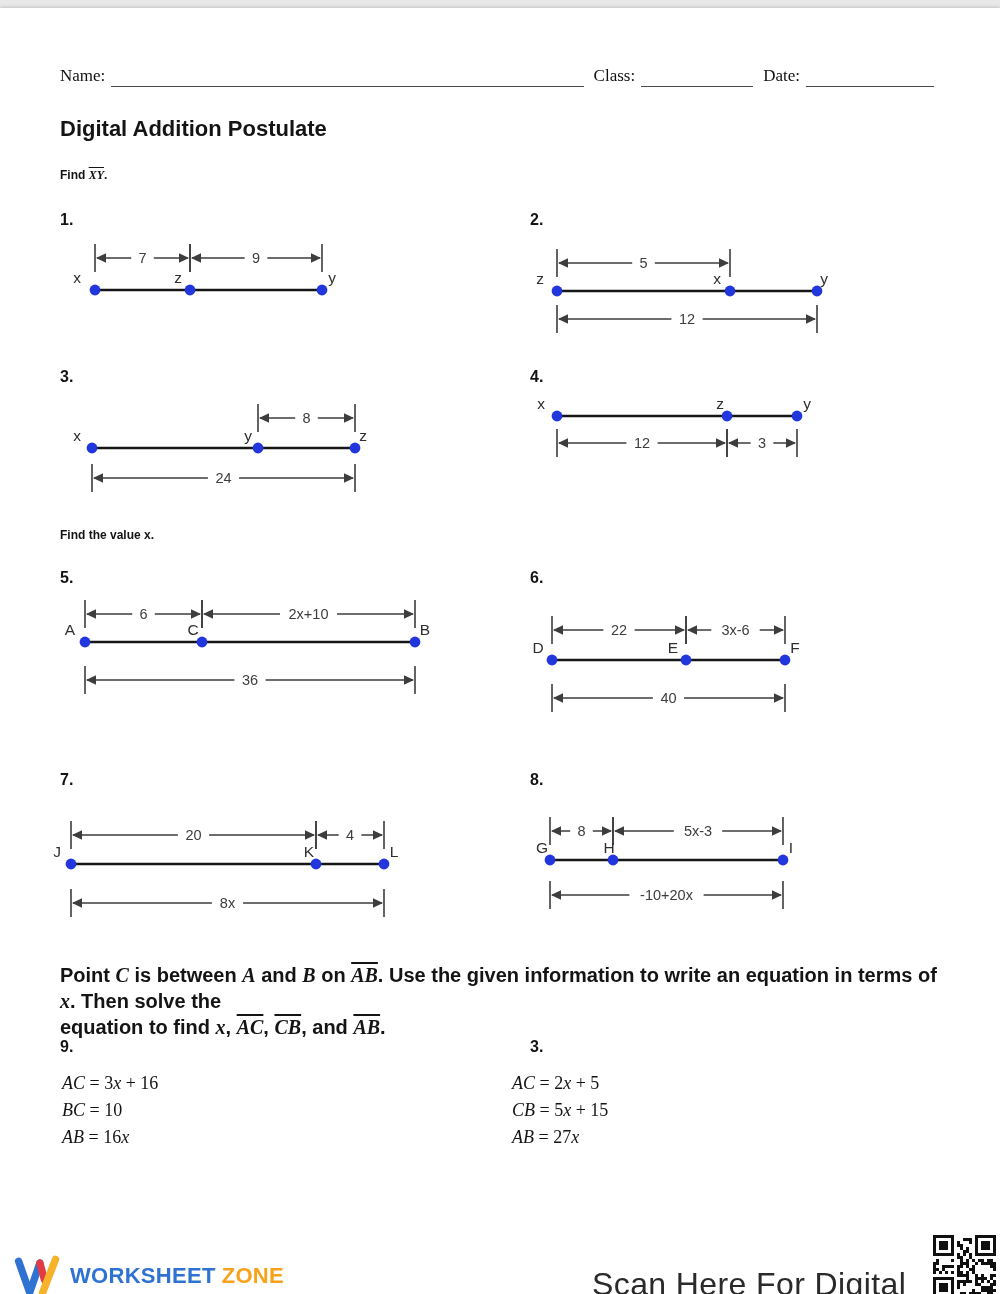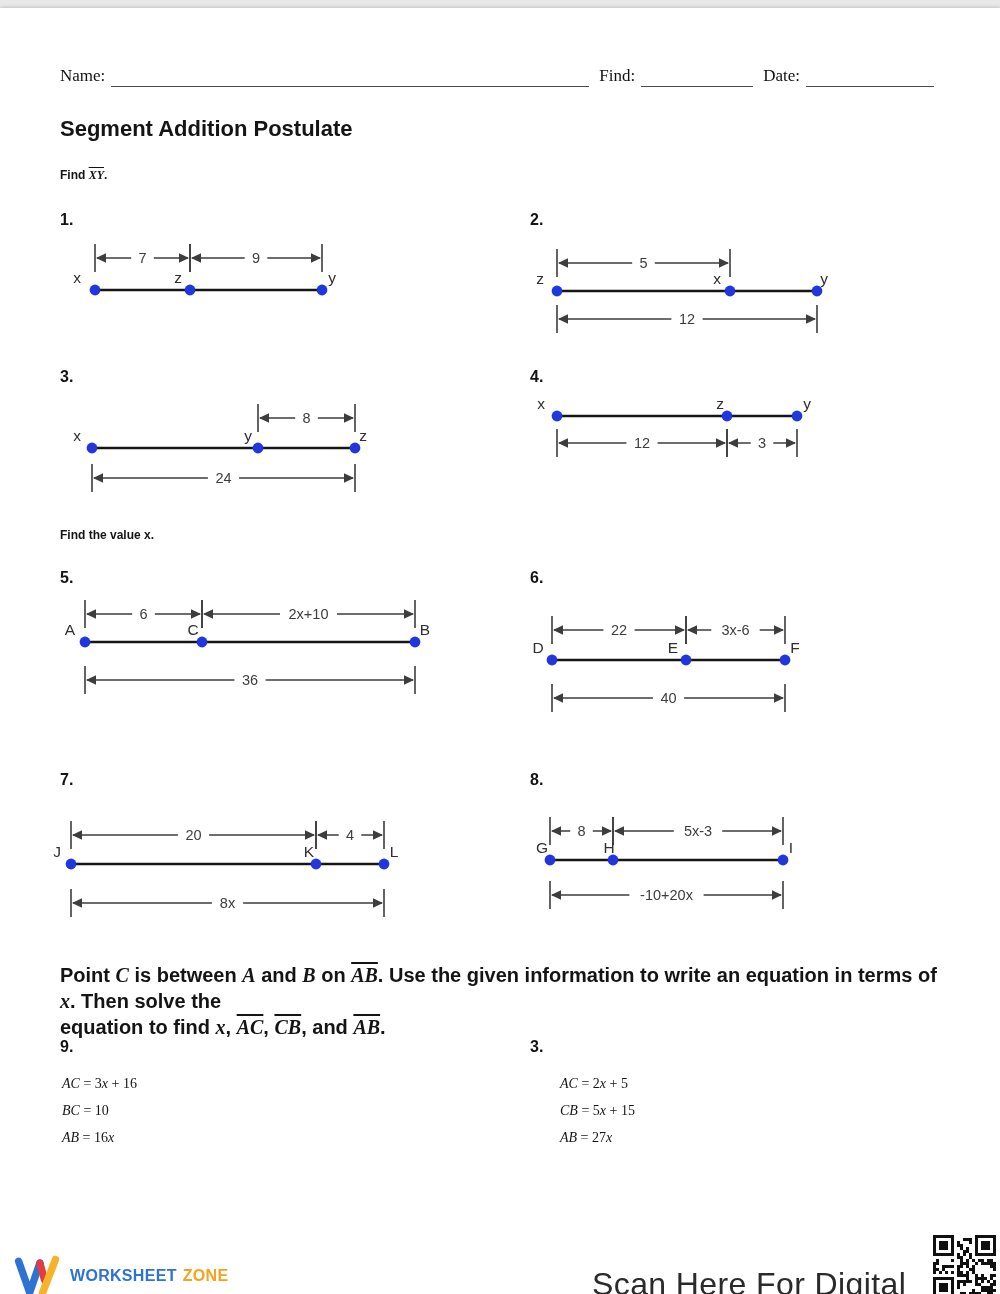--- a/index.html
+++ b/index.html
@@ -19,42 +19,42 @@
   
   .title{position:absolute;left:60px;top:108px;font-size:22px;font-weight:bold;color:#141414;}
   .sechead{position:absolute;font-weight:bold;font-size:12px;color:#141414;}
   .mi{font-family:"Liberation Serif",serif;font-style:italic;}
   .ol{text-decoration:overline;}
   .pnum{position:absolute;font-weight:bold;font-size:16px;color:#141414;}
   .diagram{position:absolute;}
   .para{position:absolute;left:60px;top:954px;width:884px;font-weight:bold;
         font-size:20px;line-height:26px;color:#141414;}
   .eqs{position:absolute;top:1062px;font-family:"Liberation Serif",serif;
-       font-size:14px;line-height:27px;color:#141414;}
+       font-size:18px;line-height:27px;color:#141414;}
   
   .brand{position:absolute;left:14px;top:1243px;display:flex;align-items:center;height:50px;}
-  .brand-text{font-size:16px;font-weight:bold;letter-spacing:.3px;margin-left:8px;white-space:nowrap;}
+  .brand-text{font-size:22px;font-weight:bold;letter-spacing:.3px;margin-left:8px;white-space:nowrap;}
   .scan{position:absolute;left:592px;top:1258px;font-size:32px;color:#2a2a2a;letter-spacing:.4px;}
   .qr{position:absolute;left:931px;top:1225px;width:67px;height:67px;}
 </style>
 </head>
 <body>
 
 <div class="page">
 
   <div class="hdr">
     <span class="hlabel">Name:</span>
     <span class="hline name"></span>
-    <span class="hlabel">Find:</span>
+    <span class="hlabel">Class:</span>
     <span class="hline class"></span>
     <span class="hlabel">Date:</span>
     <span class="hline date"></span>
   </div>
 
-  <div class="title">Segment Addition Postulate</div>
+  <div class="title">Digital Addition Postulate</div>
   <div class="sechead" style="left:60px;top:160px;">Find <span class="mi ol">XY</span>.</div>
   <div class="sechead" style="left:60px;top:520px;">Find the value x.</div>
   <div class="para">Point <span class="mi">C</span> is between <span class="mi">A</span> and <span class="mi">B</span> on <span class="mi ol">AB</span>. Use the given information to write an equation in terms of <span class="mi">x</span>. Then solve the<br>equation to find <span class="mi">x</span>, <span class="mi ol">AC</span>, <span class="mi ol">CB</span>, and  <span class="mi ol">AB</span>.</div>
 
   <div id="dyn-layer">
       <div class="pnum" style="left: 60px; top: 203px;">1.</div>
       <div class="diagram" style="left: 60px; top: 232px;"><svg width="420" height="75" viewBox="0 0 420 75">
           <line x1="35" y1="4" x2="35" y2="32" stroke="#3d3d3d" stroke-width="1.6"></line>
           <line x1="130" y1="4" x2="130" y2="32" stroke="#3d3d3d" stroke-width="1.6"></line>
           <line x1="37" y1="18" x2="128" y2="18" stroke="#3d3d3d" stroke-width="1.6"></line>
@@ -269,21 +269,21 @@
           <circle cx="20" cy="50" r="5.4" fill="#2236dd"></circle>
           <text x="12" y="43" text-anchor="middle" font-family="Liberation Sans,sans-serif" font-size="15.5" fill="#2f2f2f">G</text>
           <circle cx="83" cy="50" r="5.4" fill="#2236dd"></circle>
           <text x="79" y="43" text-anchor="middle" font-family="Liberation Sans,sans-serif" font-size="15.5" fill="#2f2f2f">H</text>
           <circle cx="253" cy="50" r="5.4" fill="#2236dd"></circle>
           <text x="261" y="43" text-anchor="middle" font-family="Liberation Sans,sans-serif" font-size="15.5" fill="#2f2f2f">I</text>
         </svg></div>
       <div class="pnum" style="left: 60px; top: 1030px;">9.</div>
       <div class="eqs" style="left: 62px;"><span class="mi">AC</span> = 3<span class="mi">x</span> + 16<br><span class="mi">BC</span> = 10<br><span class="mi">AB</span> = 16<span class="mi">x</span></div>
       <div class="pnum" style="left: 530px; top: 1030px;">3.</div>
-      <div class="eqs" style="left: 560px;"><span class="mi">AC</span> = 2<span class="mi">x</span> + 5<br><span class="mi">CB</span> = 5<span class="mi">x</span> + 15<br><span class="mi">AB</span> = 27<span class="mi">x</span></div>
+      <div class="eqs" style="left: 512px;"><span class="mi">AC</span> = 2<span class="mi">x</span> + 5<br><span class="mi">CB</span> = 5<span class="mi">x</span> + 15<br><span class="mi">AB</span> = 27<span class="mi">x</span></div>
     </div>
 
   <div class="brand">
     <svg width="48" height="48" viewBox="0 0 52 52">
       <path d="M5 10 L17 44 L28 12" fill="none" stroke="#2e72d2" stroke-width="8" stroke-linecap="round" stroke-linejoin="round"></path>
       <path d="M28 12 L33 30" fill="none" stroke="#e23b44" stroke-width="8" stroke-linecap="round"></path>
       <path d="M31 44 L45 8" fill="none" stroke="#f6b32a" stroke-width="8" stroke-linecap="round"></path>
     </svg>
     <div class="brand-text">
       <span id="brand-first" style="color: rgb(46, 114, 210);">WORKSHEET</span><span id="brand-second" style="margin-left: 6px; color: rgb(246, 162, 28);">ZONE</span>

